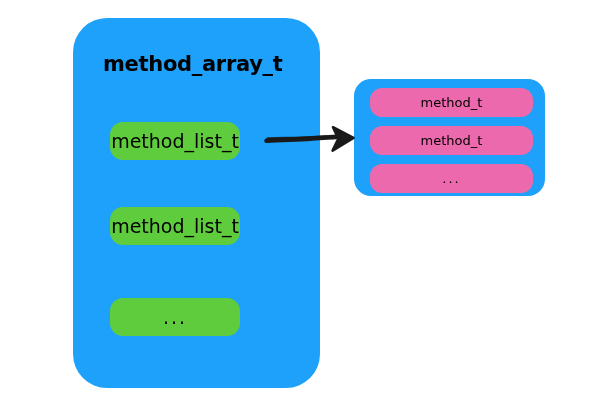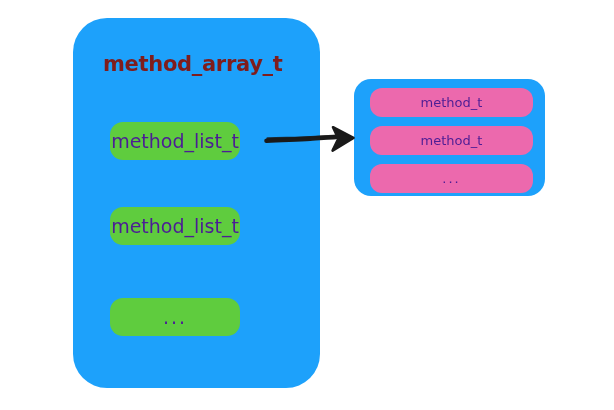--- a/index.html
+++ b/index.html
@@ -42,32 +42,32 @@
   }
 
   
   .box-title {
     position: absolute;
     left: 30px;
     top: 34px;
     font-family: "DejaVu Sans", sans-serif;
     font-size: 21px;
     font-weight: bold;
-    color: #7f1d1d;
+    color: #000000;
     letter-spacing: -0.3px;
     white-space: nowrap;
   }
 
   
   .pill {
     position: absolute;
     display: flex;
     align-items: center;
     justify-content: center;
-    color: #4c1d95;
+    color: #000000;
     white-space: nowrap;
     box-sizing: border-box;
   }
   .pill-green {
     left: 37px;
     width: 130px;
     height: 38px;
     border-radius: 13px;
     background: #5FCC3E;
     font-size: 19px;

